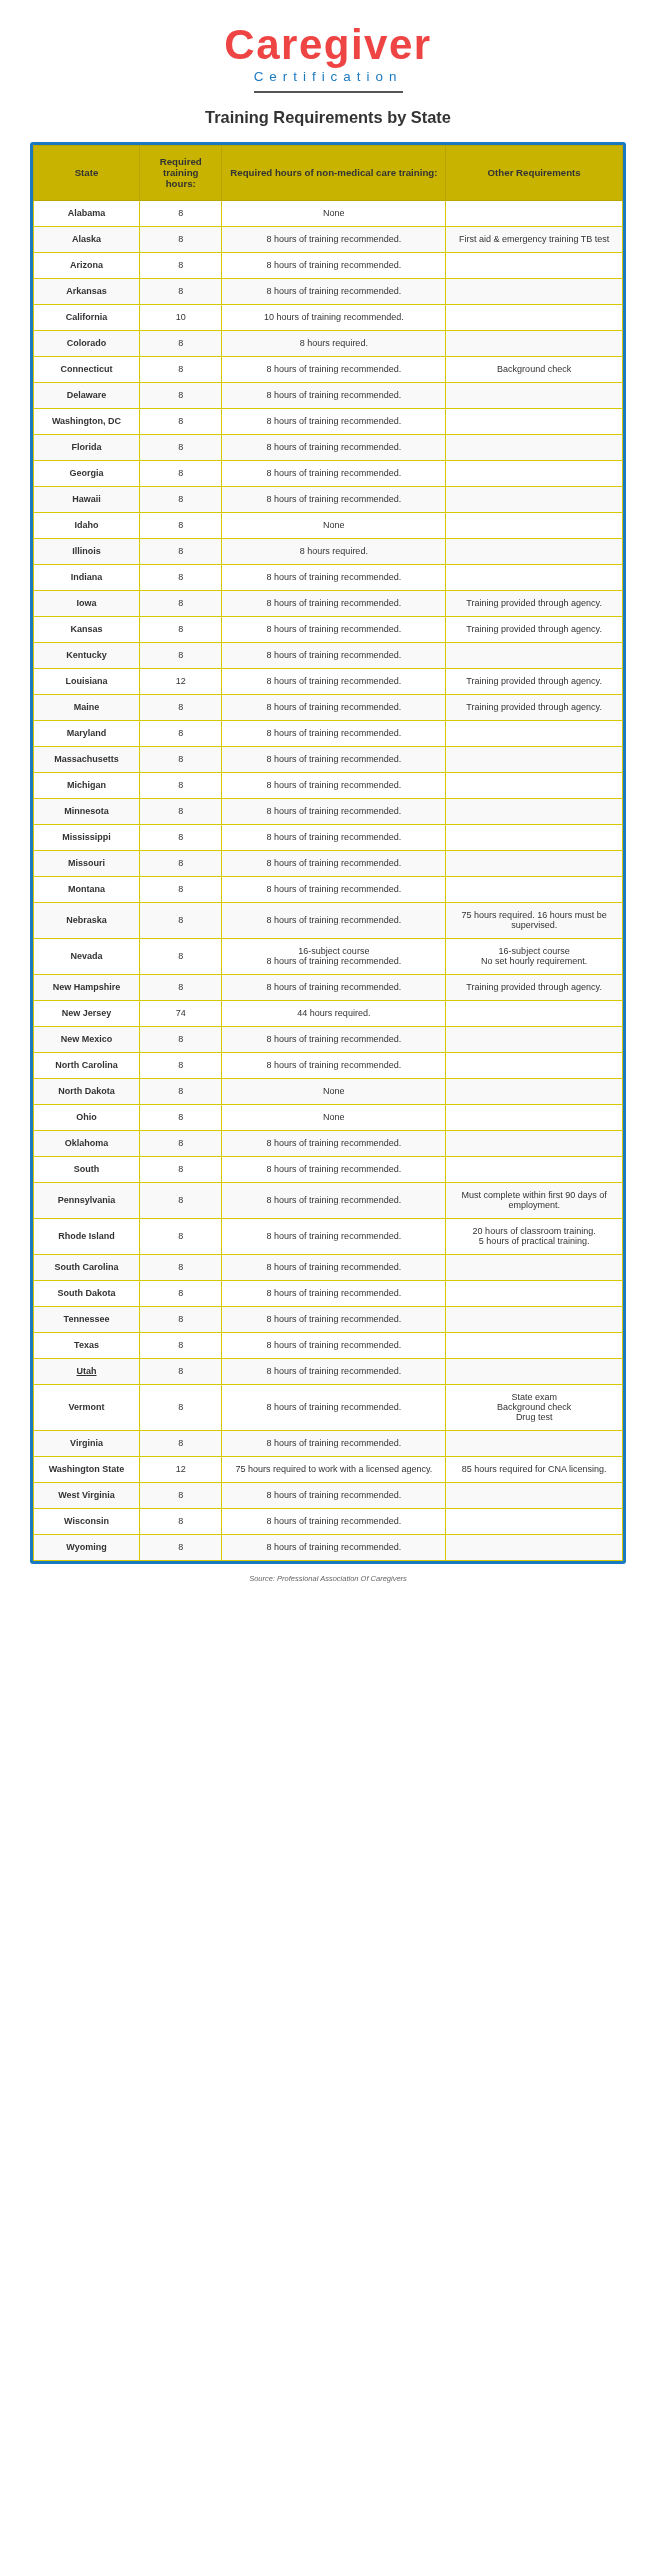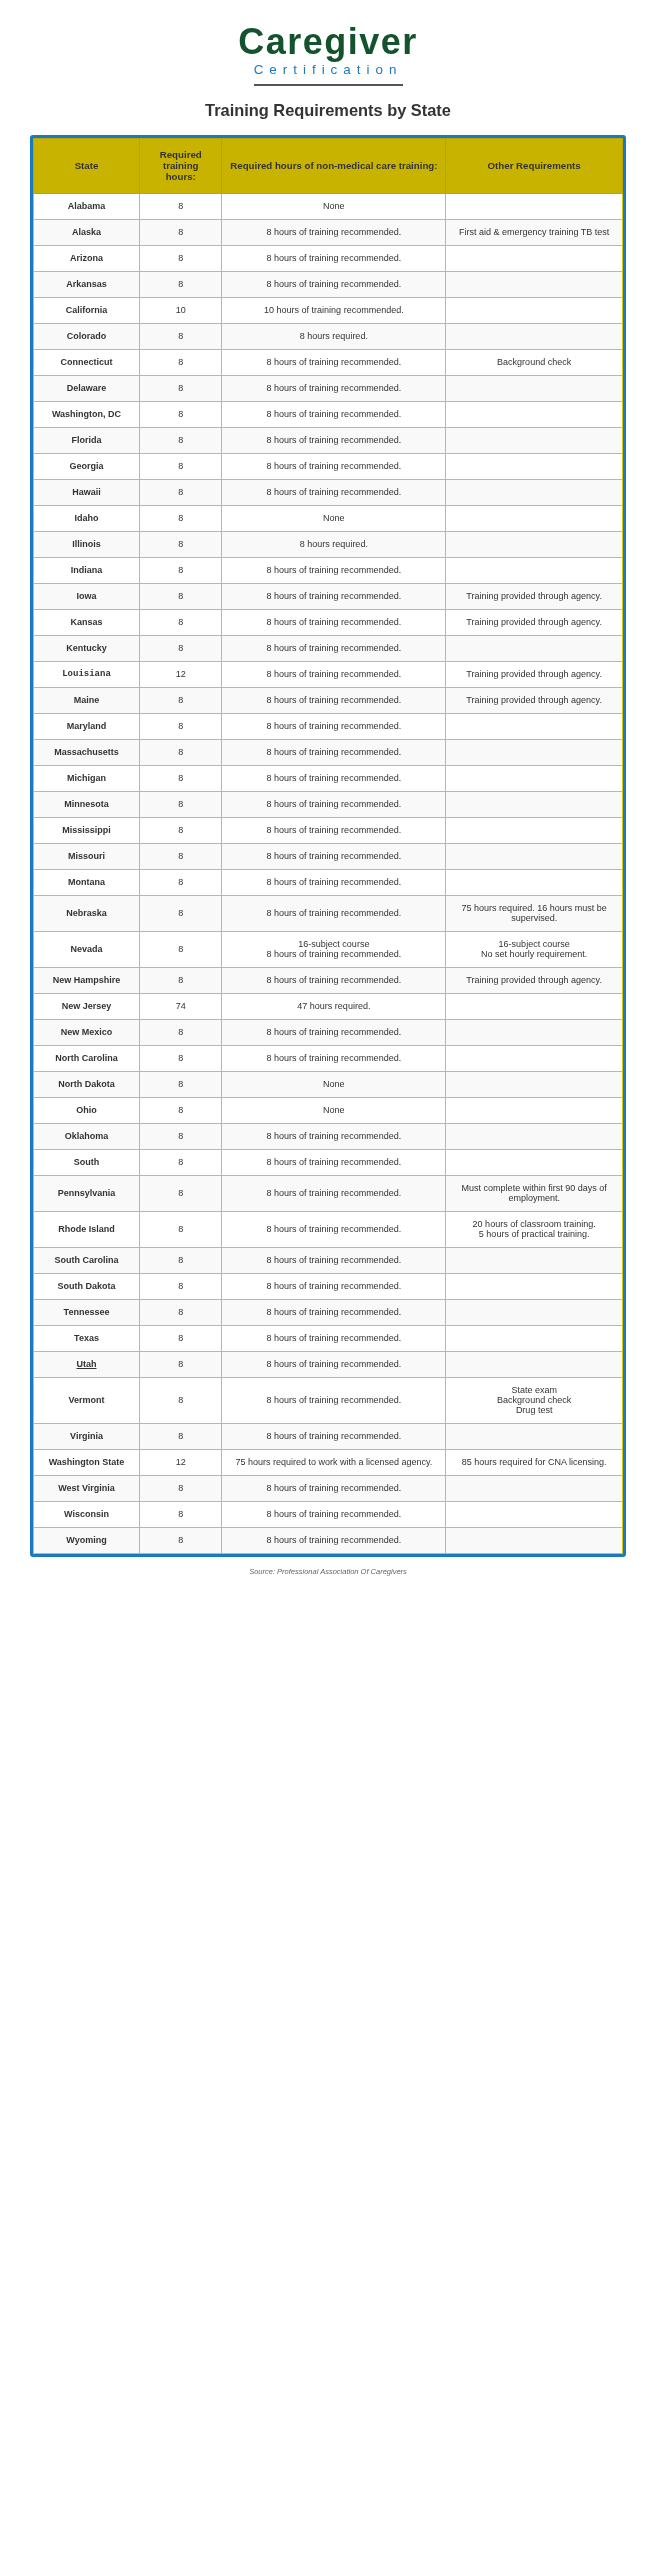--- a/index.html
+++ b/index.html
@@ -12,23 +12,23 @@
     .page {
       width: 656px;
       background: #fff;
       padding: 22.4px 30px 30px;
     }
     .header {
       text-align: center;
       margin-bottom: 15px;
     }
     .header-title {
-      font-size: 36px;
+      font-size: 42px;
       font-weight: 900;
-      color: #14532d;
+      color: #ef4444;
       letter-spacing: 1.5px;
       line-height: 1.1;
     }
     .header-subtitle {
       font-size: 13.4px;
       letter-spacing: 6px;
       color: #1a7abf;
       font-weight: 400;
       margin-bottom: 7.5px;
     }
@@ -227,21 +227,21 @@
             <td style="white-space: pre-line;">8 hours of training recommended.</td>
             <td style="white-space: pre-line;">Training provided through agency.</td>
           </tr>
           <tr>
             <td style="white-space: pre-line;">Kentucky</td>
             <td style="white-space: pre-line;">8</td>
             <td style="white-space: pre-line;">8 hours of training recommended.</td>
             <td style="white-space: pre-line;"></td>
           </tr>
           <tr>
-            <td style="white-space: pre-line; font-family: Liberation Mono, monospace;">Louisiana</td>
+            <td style="white-space: pre-line;">Louisiana</td>
             <td style="white-space: pre-line;">12</td>
             <td style="white-space: pre-line;">8 hours of training recommended.</td>
             <td style="white-space: pre-line;">Training provided through agency.</td>
           </tr>
           <tr>
             <td style="white-space: pre-line;">Maine</td>
             <td style="white-space: pre-line;">8</td>
             <td style="white-space: pre-line;">8 hours of training recommended.</td>
             <td style="white-space: pre-line;">Training provided through agency.</td>
           </tr>
@@ -303,21 +303,21 @@
           </tr>
           <tr>
             <td style="white-space: pre-line;">New Hampshire</td>
             <td style="white-space: pre-line;">8</td>
             <td style="white-space: pre-line;">8 hours of training recommended.</td>
             <td style="white-space: pre-line;">Training provided through agency.</td>
           </tr>
           <tr>
             <td style="white-space: pre-line;">New Jersey</td>
             <td style="white-space: pre-line;">74</td>
-            <td style="white-space: pre-line;">47 hours required.</td>
+            <td style="white-space: pre-line;">44 hours required.</td>
             <td style="white-space: pre-line;"></td>
           </tr>
           <tr>
             <td style="white-space: pre-line;">New Mexico</td>
             <td style="white-space: pre-line;">8</td>
             <td style="white-space: pre-line;">8 hours of training recommended.</td>
             <td style="white-space: pre-line;"></td>
           </tr>
           <tr>
             <td style="white-space: pre-line;">North Carolina</td>

